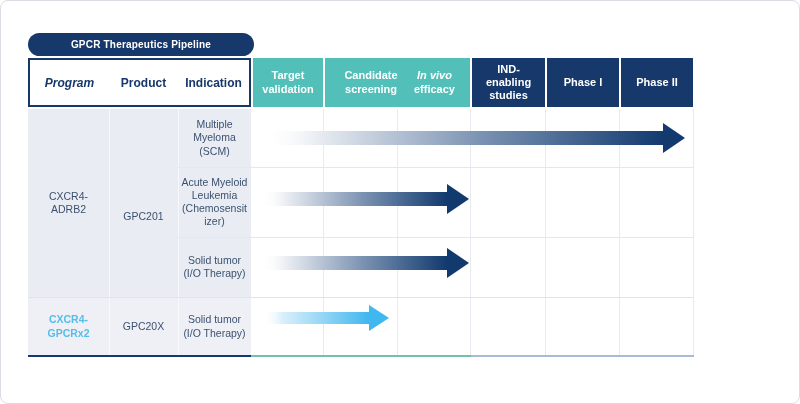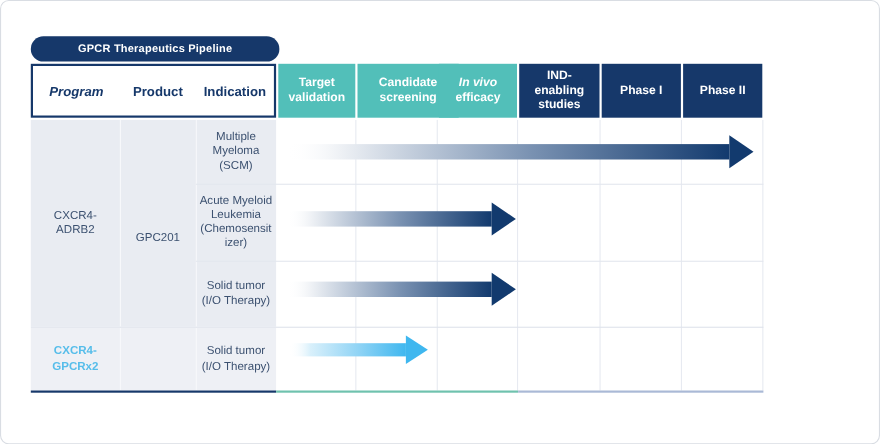--- a/index.html
+++ b/index.html
@@ -101,20 +101,23 @@
   </div>
   <div class="cell c-ind2">
     <div class="inner" style="width:66px;">Acute Myeloid Leukemia (Chemosensitizer)</div>
   </div>
   <div class="cell c-ind3">
     <div class="inner" style="width:66px;">Solid tumor (I/O Therapy)</div>
   </div>
   <div class="cell c-prog2">
     <div class="inner narrow">CXCR4-GPCRx2</div>
   </div>
+  <div class="cell c-prod2">
+    <div class="inner">GPC20X</div>
+  </div>
   <div class="cell c-ind4">
     <div class="inner" style="width:66px;">Solid tumor (I/O Therapy)</div>
   </div>
 
   <svg class="arrow" style="left:258px;top:120px;" width="428" height="34" viewBox="0 0 428 34">
     <defs>
       <linearGradient id="g-navy1" x1="0" y1="0" x2="1" y2="0">
         <stop offset="0" stop-color="#ffffff" stop-opacity="0"></stop>
         <stop offset="0.12" stop-color="#eef1f5"></stop>
         <stop offset="0.55" stop-color="#7a92b2"></stop>

